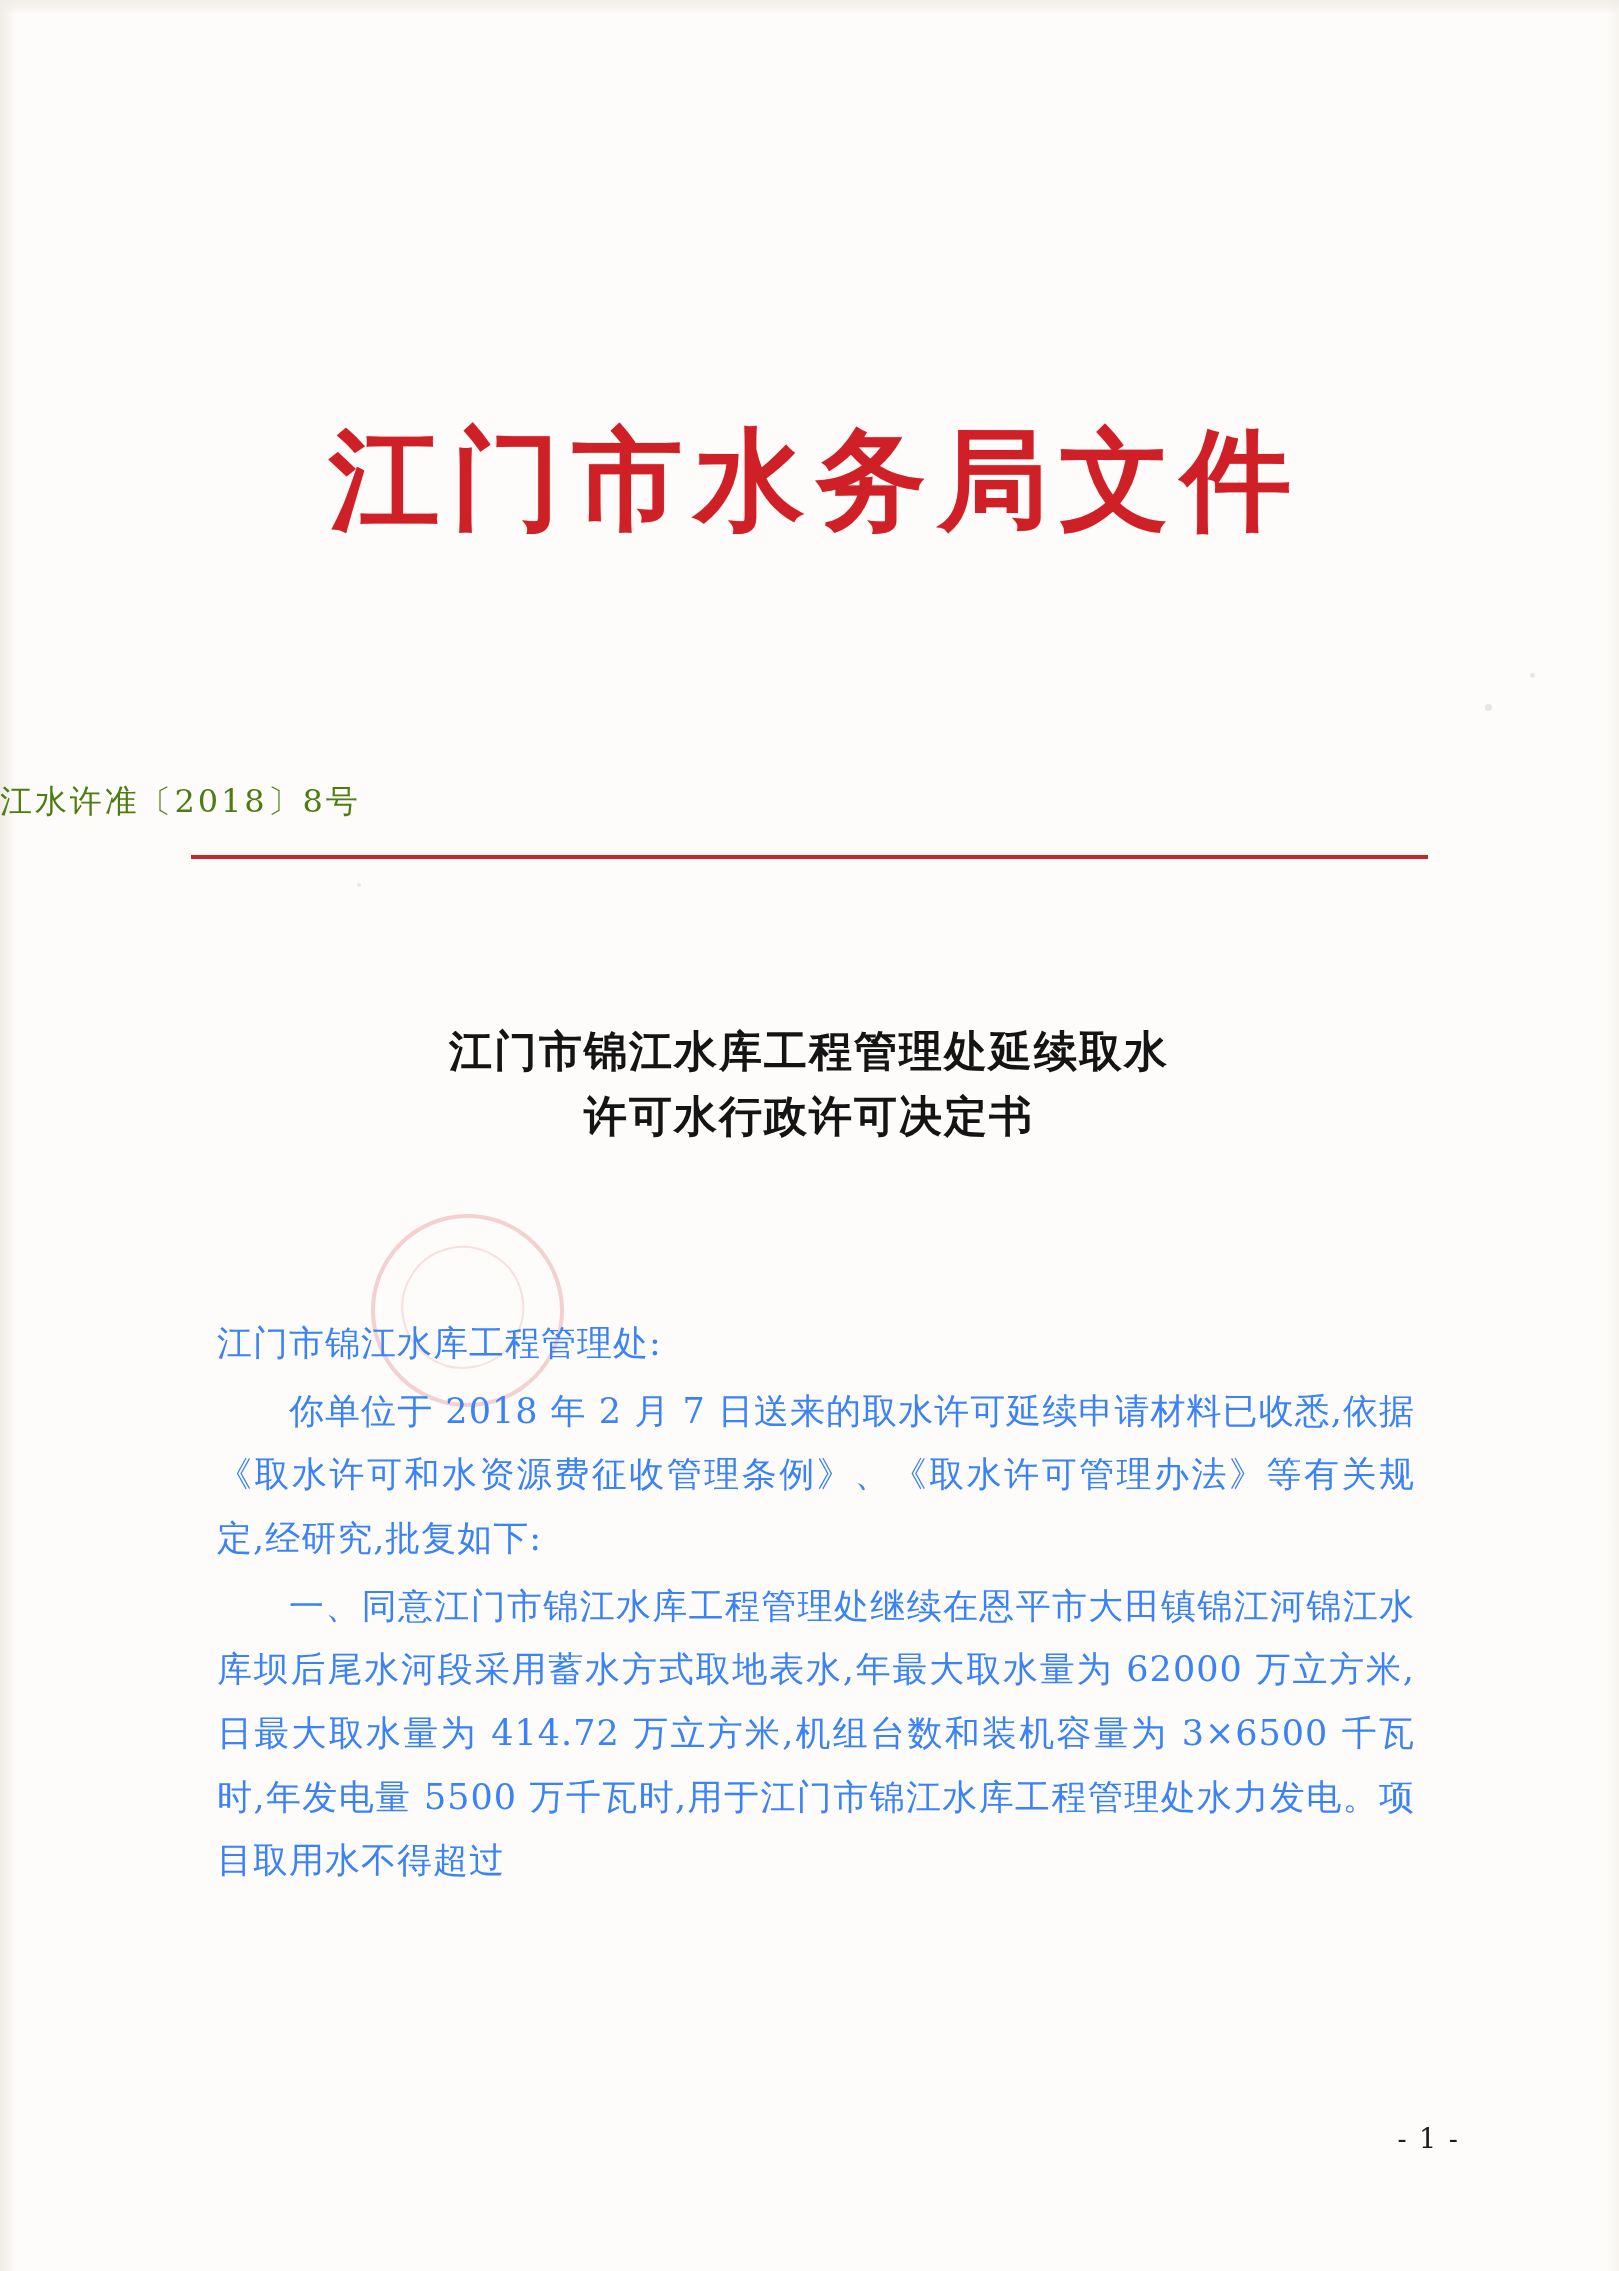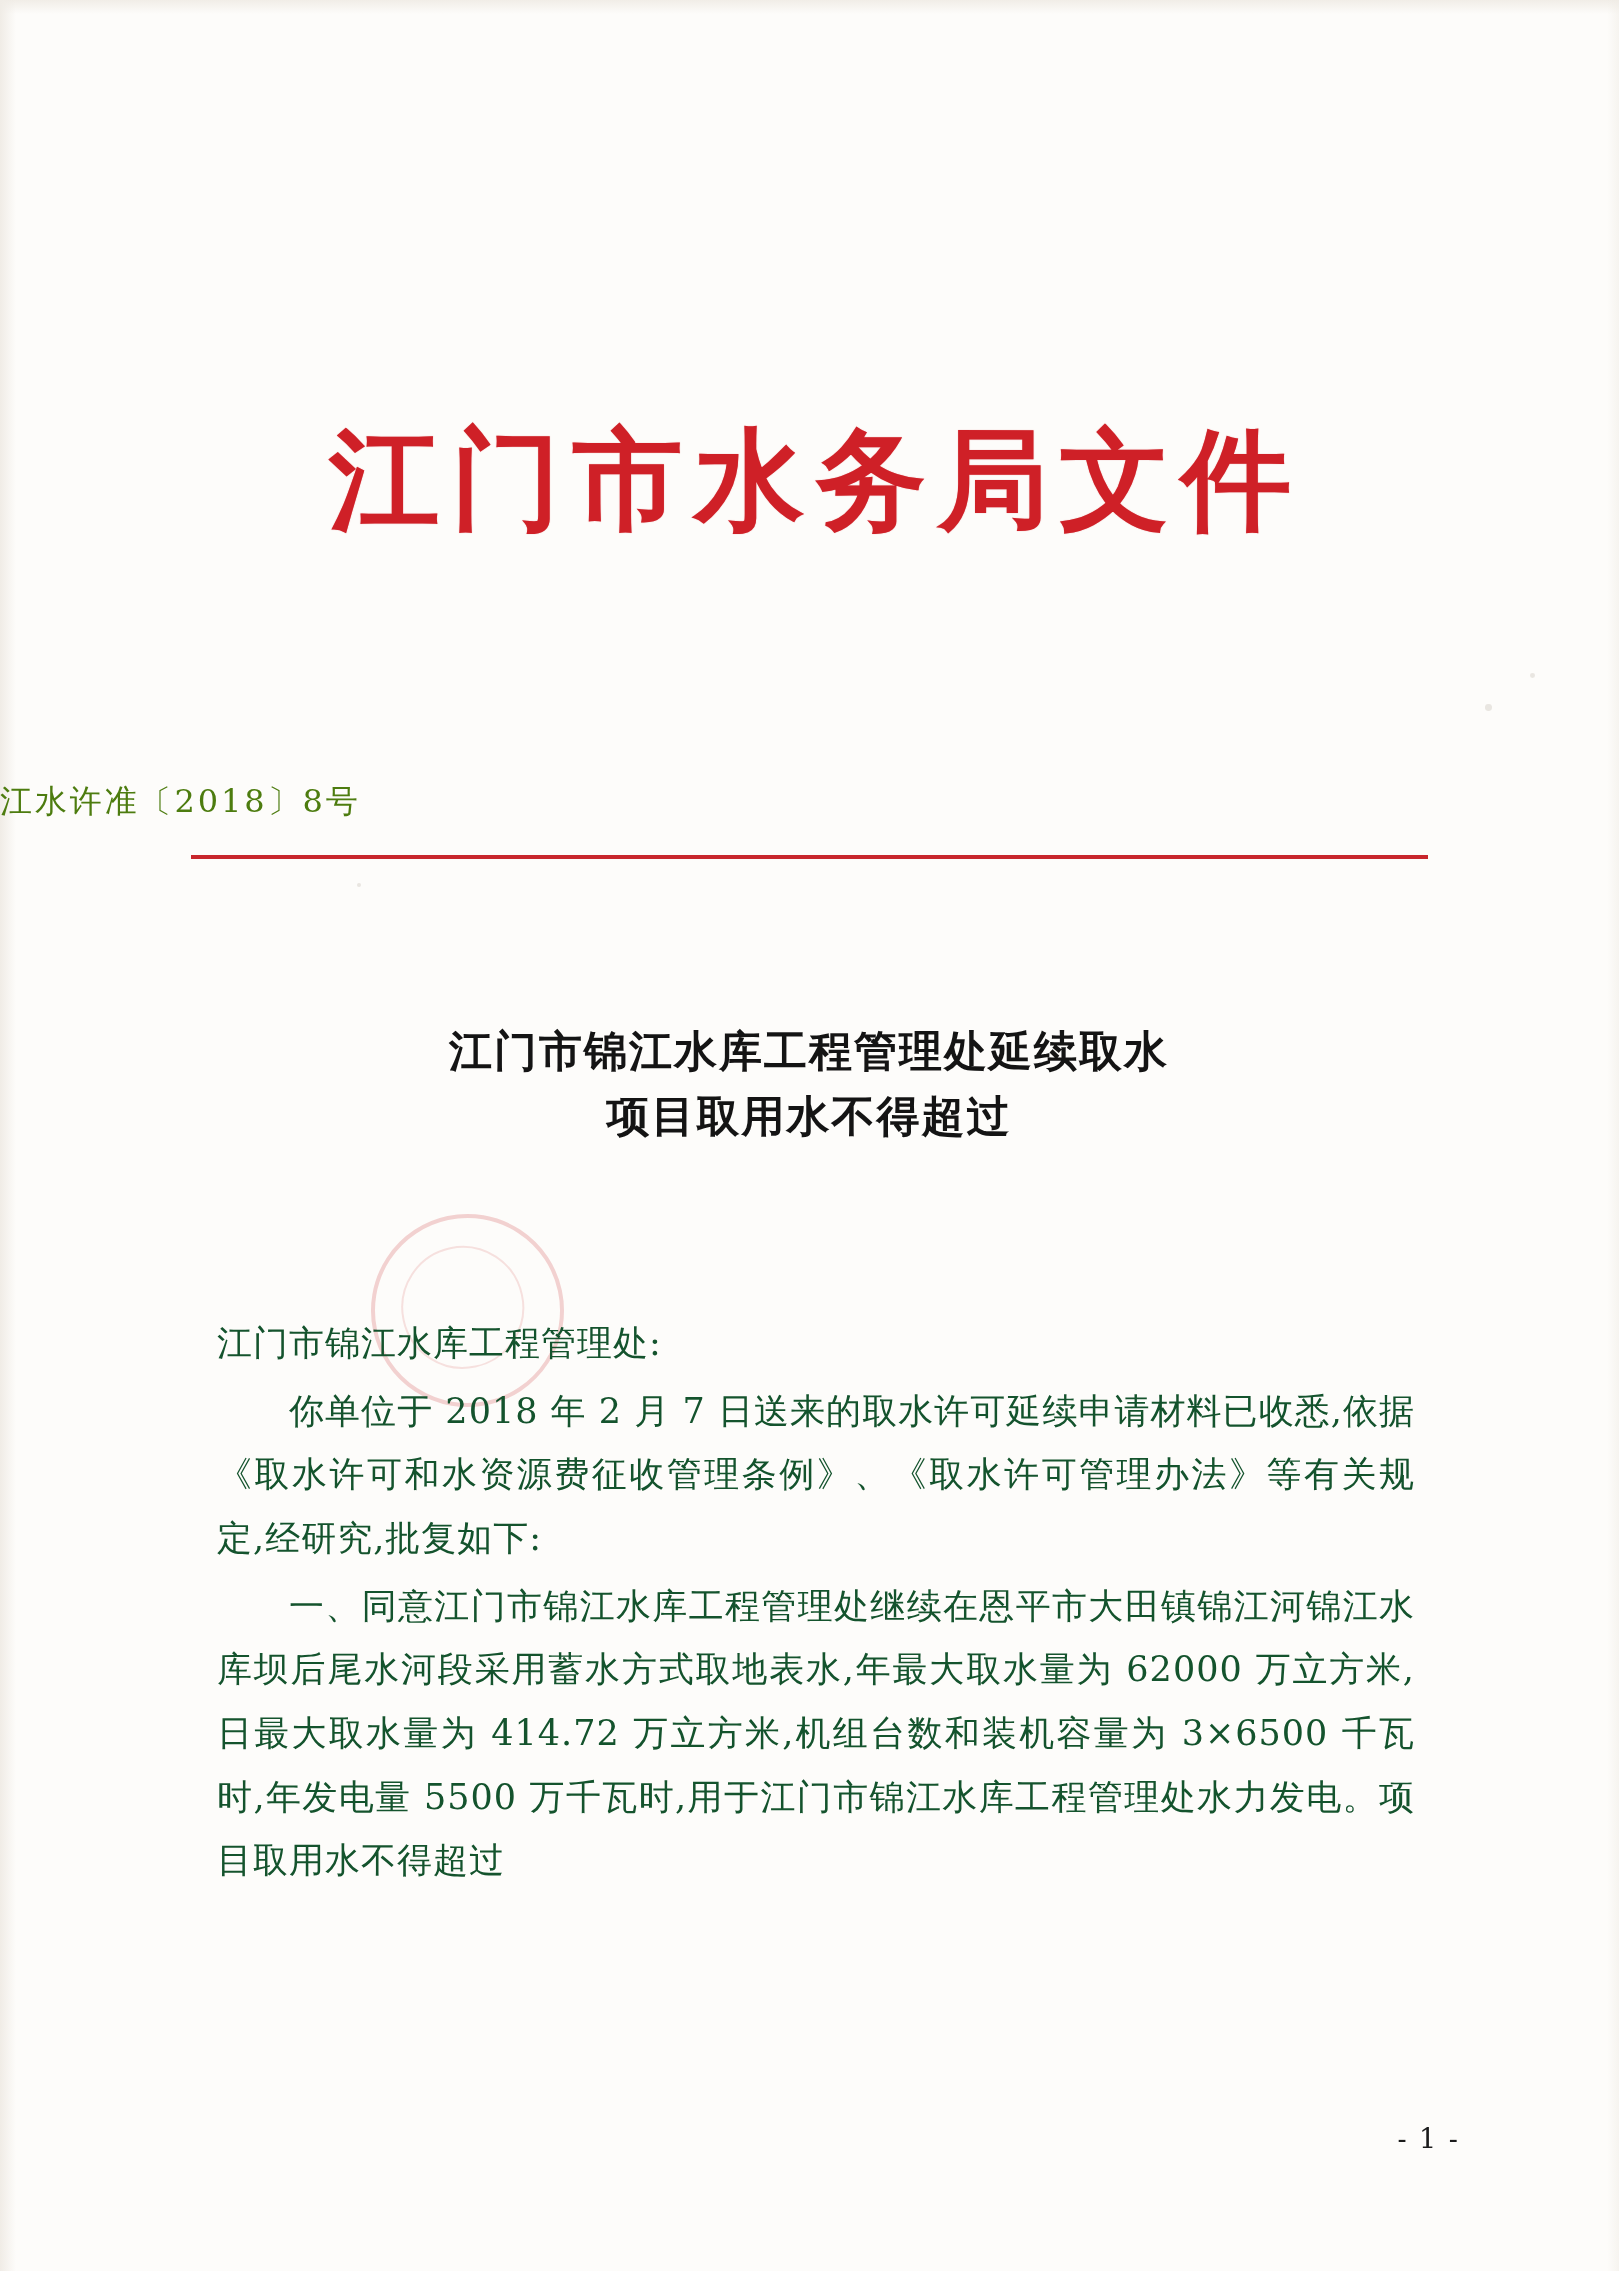--- a/index.html
+++ b/index.html
@@ -89,21 +89,21 @@
 
   .body-text {
     position: absolute;
     top: 1312px;
     left: 217px;
     width: 1198px;
     font-size: 35px;
     line-height: 1.82;
     letter-spacing: 1px;
     font-family: "DejaVu Serif", serif;
-    color: #14532d;
+    color: #3b82f6;
   }
   .body-text p {
     margin: 0 0 3.9px 0;
     text-align: justify;
     text-justify: inter-ideograph;
   }
   .body-text p.indent {
     text-indent: 72px;
   }
 
@@ -161,21 +161,21 @@
   <div class="speck" style="left:357px; top:883px; width:3.9px; height:3.9px;"></div>
 
   <div class="doc-header">江门市水务局文件</div>
 
   <div class="doc-number">江水许准〔2018〕8号</div>
 
   <div class="red-rule"></div>
 
   <div class="doc-title">
     <div>江门市锦江水库工程管理处延续取水</div>
-    <div>项目取用水不得超过</div>
+    <div>许可水行政许可决定书</div>
   </div>
 
   <div class="seal"></div>
 
   <div class="body-text">
     <p>江门市锦江水库工程管理处:</p>
     <p class="indent">你单位于 2018 年 2 月 7 日送来的取水许可延续申请材料已收悉,依据《取水许可和水资源费征收管理条例》、《取水许可管理办法》等有关规定,经研究,批复如下:</p>
     <p class="indent">一、同意江门市锦江水库工程管理处继续在恩平市大田镇锦江河锦江水库坝后尾水河段采用蓄水方式取地表水,年最大取水量为 62000 万立方米,日最大取水量为 414.72 万立方米,机组台数和装机容量为 3×6500 千瓦时,年发电量 5500 万千瓦时,用于江门市锦江水库工程管理处水力发电。项目取用水不得超过</p>
   </div>
 

